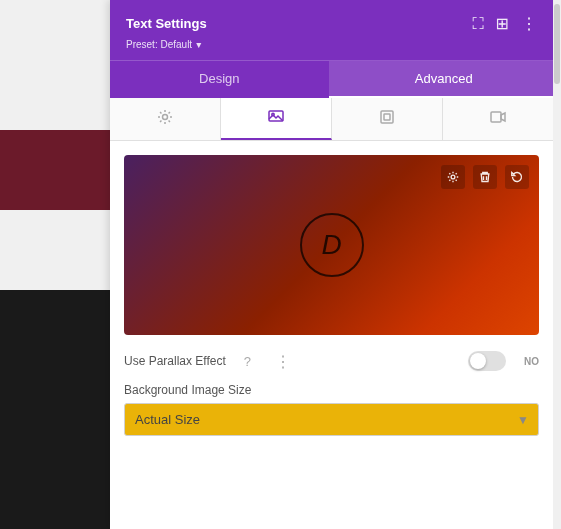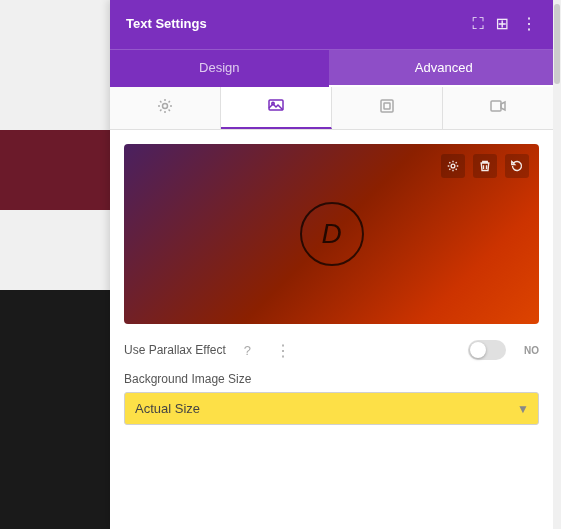--- a/index.html
+++ b/index.html
@@ -265,21 +265,21 @@
       margin-bottom: 6px;
     }
     .select-wrap {
       position: relative;
     }
     .select-box {
       width: 100%;
       padding: 8px 30px 8px 10px;
       border: 1px solid #d0d0d0;
       border-radius: 3px;
-      background: #fde047;
+      background: #eab308;
       font-size: 13px;
       color: #444;
       appearance: none;
       cursor: pointer;
     }
     .select-arrow {
       position: absolute;
       right: 10px;
       top: 50%;
       transform: translateY(-50%);
@@ -321,20 +321,24 @@
 <div class="panel">
 
   <div class="panel-header">
     <div class="header-top">
       <span class="panel-title">Text Settings</span>
       <div class="header-icons">
         <span class="header-icon">⛶</span>
         <span class="header-icon">⊞</span>
         <span class="header-icon">⋮</span>
       </div>
+    </div>
+    <div class="preset-label">
+      <span>Preset: Default</span>
+      <span>▾</span>
     </div>
   </div>
 
   <div class="tabs">
     <div class="tab">
       <span>Design</span>
     </div>
     <div class="tab active">
       <span>Advanced</span>
     </div>

